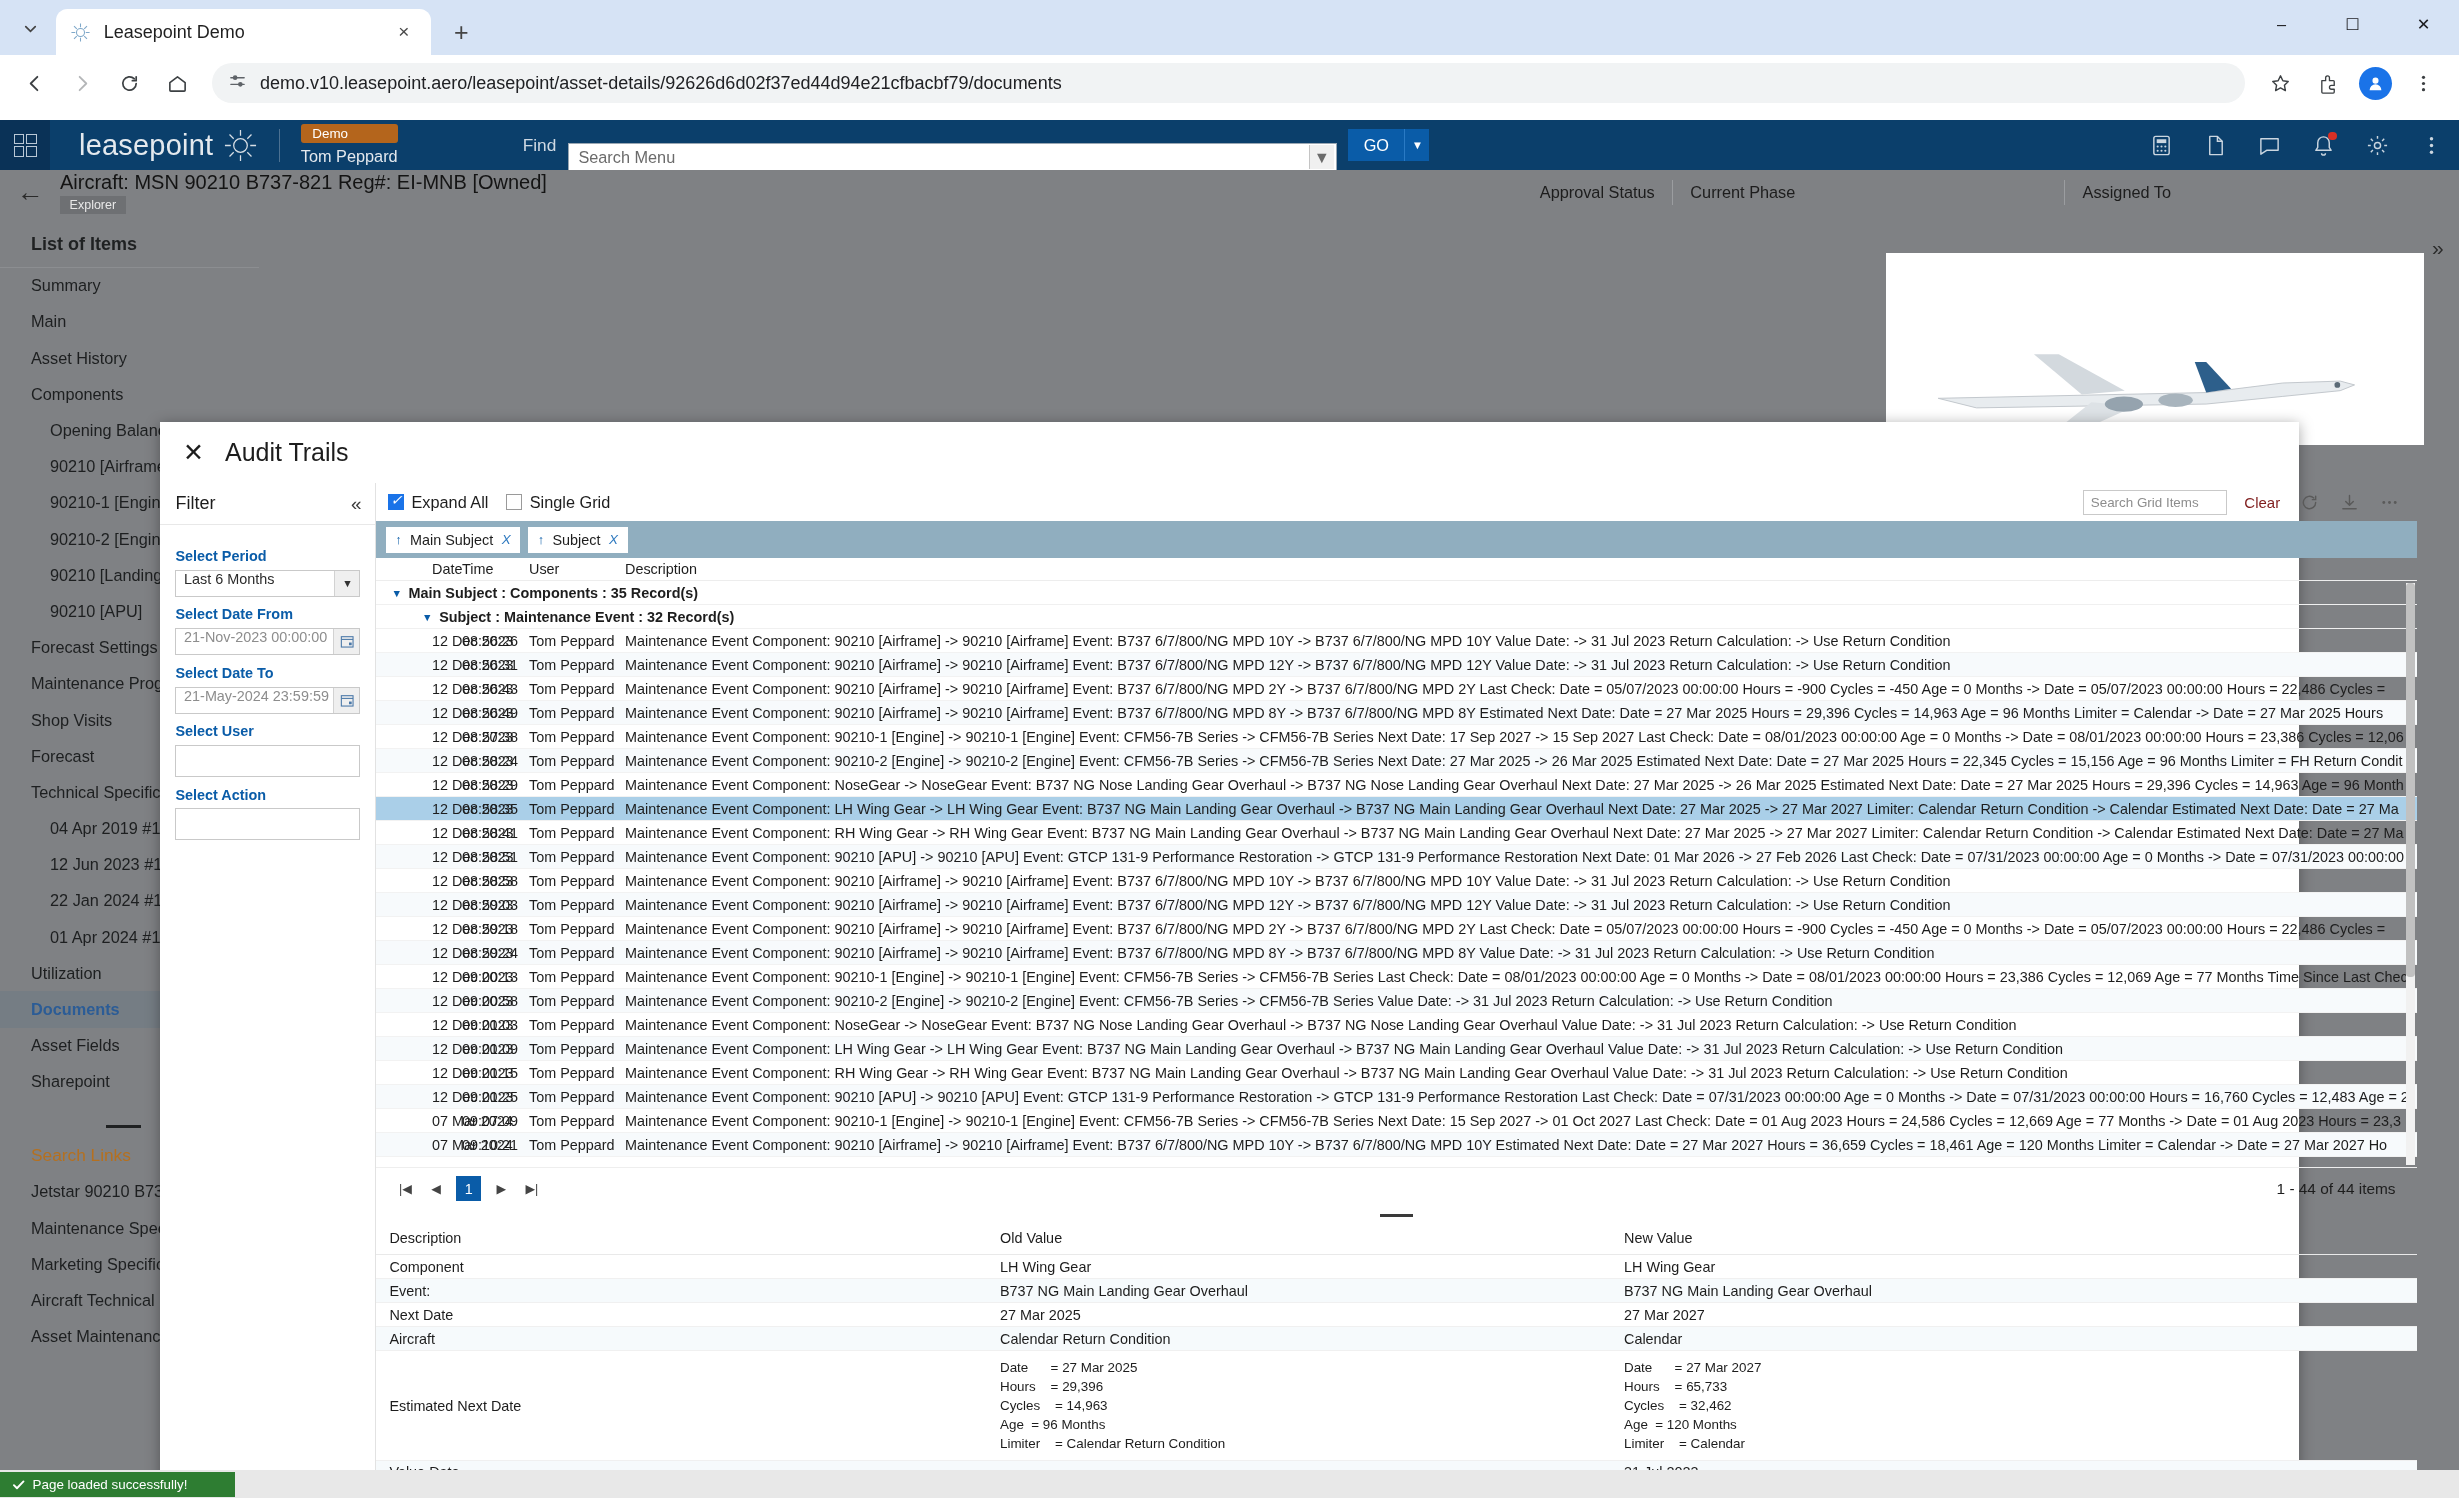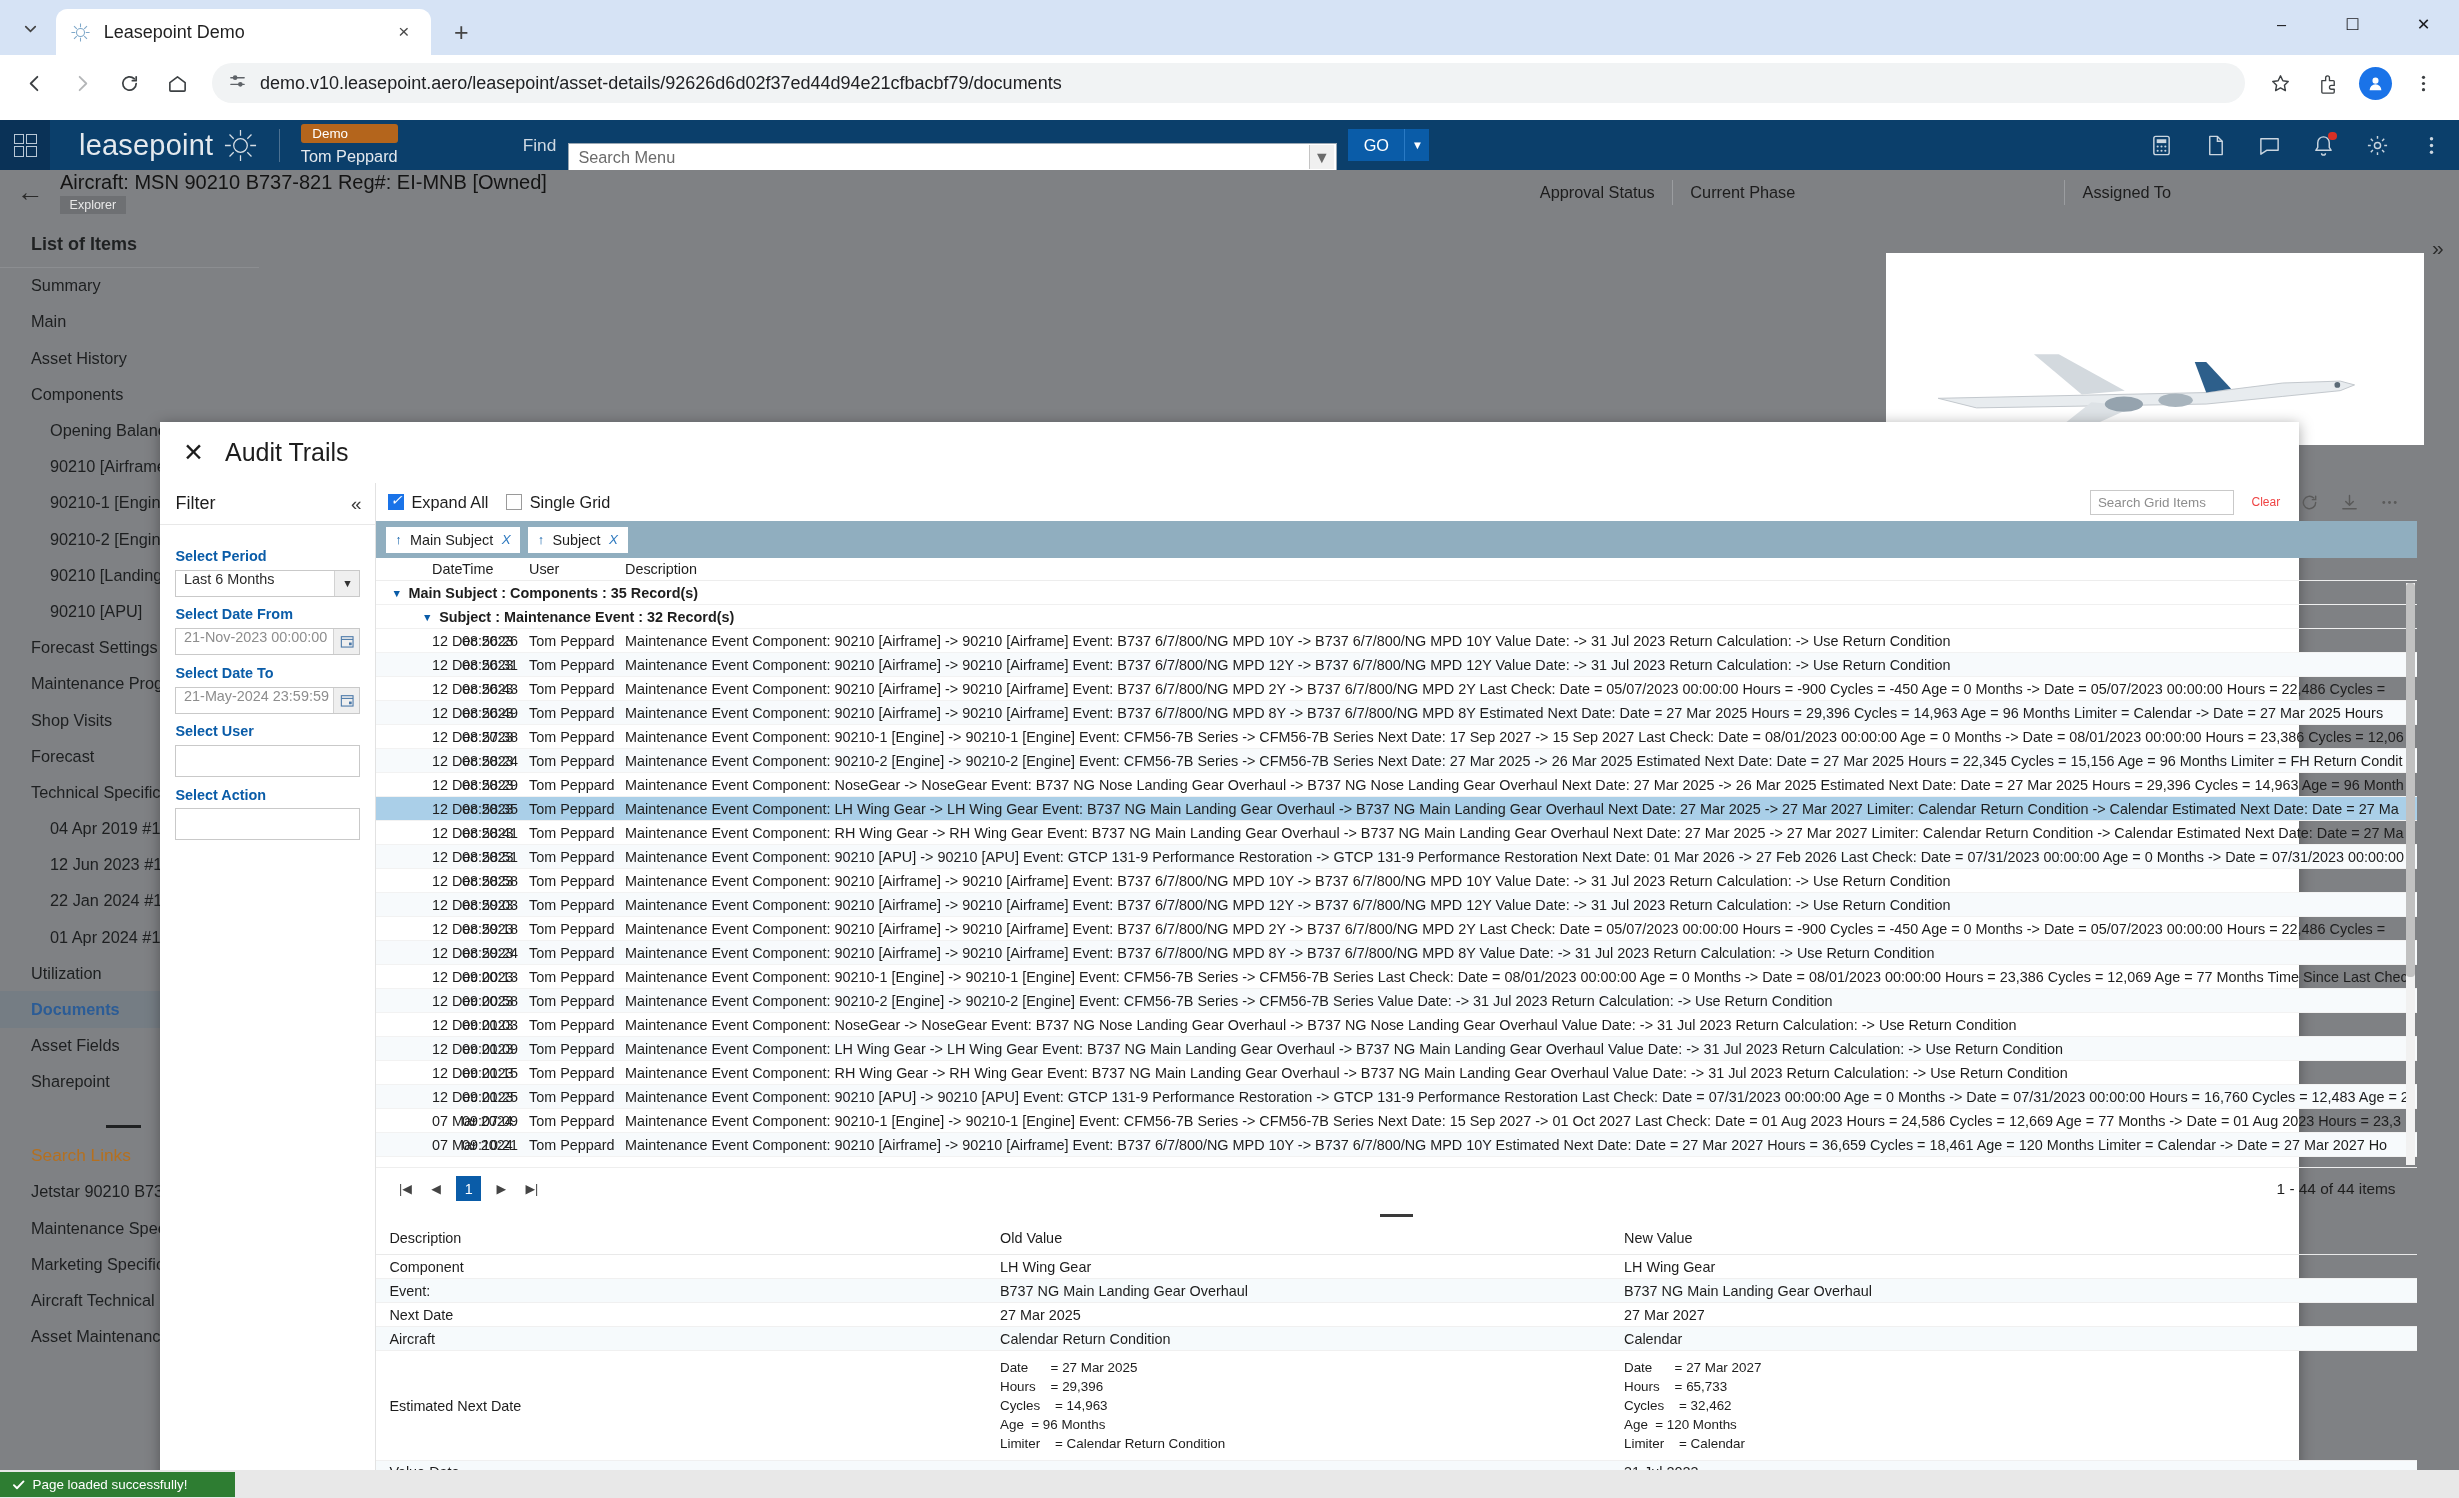--- a/index.html
+++ b/index.html
@@ -129,21 +129,21 @@
   .fl-blank { height:32px; }
 
   .grid-pane { flex:1; position:relative; }
   .grid-toolbar { height:38px; display:flex; align-items:center; padding:0 13.4px 0 11.5px; gap:17.3px; position:relative; }
   .chk-wrap { display:flex; align-items:center; gap:7.7px; font-size:16.3px; color:#1d1d1d; }
   .chk { width:16.3px; height:16.3px; border:1px solid #9a9a9a; background:#fff; display:inline-block; position:relative; }
   .chk.on { background:#1a73e8; border-color:#1a73e8; }
   .chk.on:after { content:"✓"; position:absolute; left:1.9px; top:-2.9px; color:#fff; font-size:14.4px; }
   .tb-right { position:absolute; right:15.4px; display:flex; align-items:center; gap:17.3px; }
   .search-grid { width:144px; height:25px; border:1px solid #c9c9c9; font-size:13.4px; color:#8d8d8d; display:flex; align-items:center; padding:0 6.7px; }
-  .clear-link { font-size:12px; color:#ef4444; }
+  .clear-link { font-size:15px; color:#7f1d1d; }
   .tb-ico { width:23px; height:23px; display:flex; align-items:center; justify-content:center; color:#5a5a5a; }
 
   .group-bar { height:37px; background:#90aebf; display:flex; align-items:center; padding-left:9.6px; gap:7.7px; }
   .grp-chip { height:26px; background:#fff; display:flex; align-items:center; gap:8.6px; padding:0 9.6px; font-size:14.4px; color:#1d1d1d; }
   .grp-chip .up { color:#0a5ca8; font-size:12.5px; }
   .grp-chip .x { color:#2f7ac0; font-size:13.4px; }
 
   .grid-head { height:23px; display:flex; align-items:center; font-size:14.4px; color:#1d1d1d; border-bottom:1px solid #ededed; }
   .c-date { width:86px; padding-left:56px; }
   .c-time { width:67px; }

